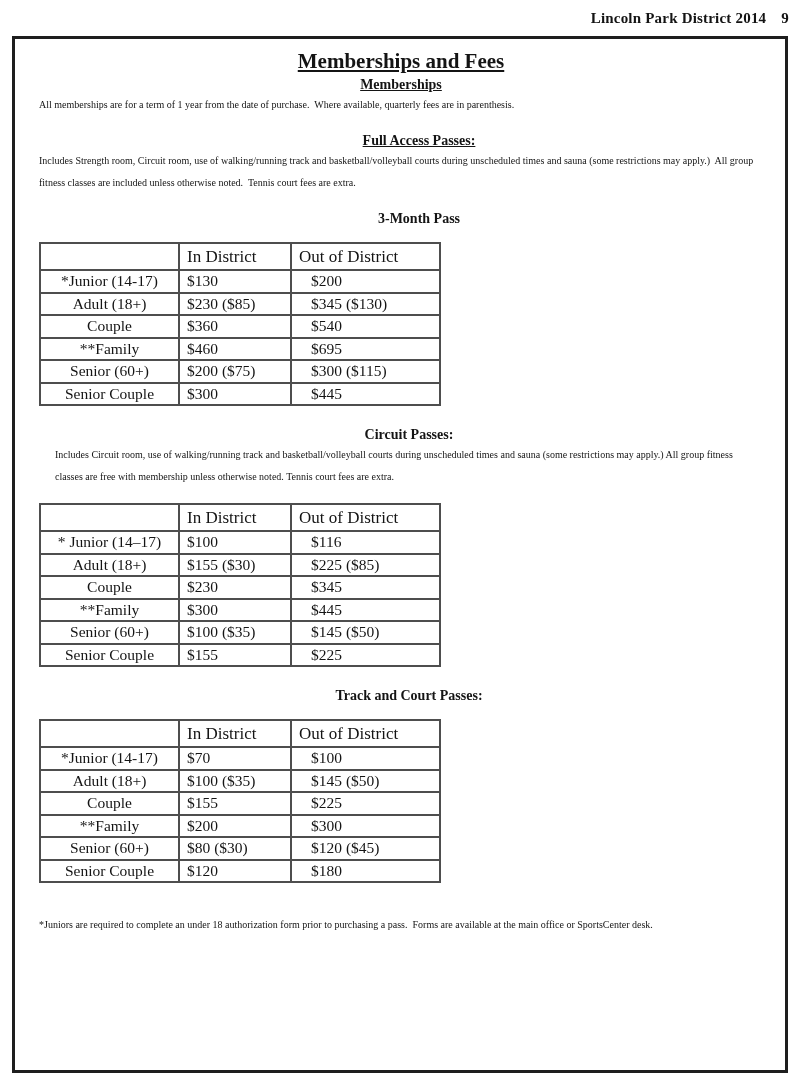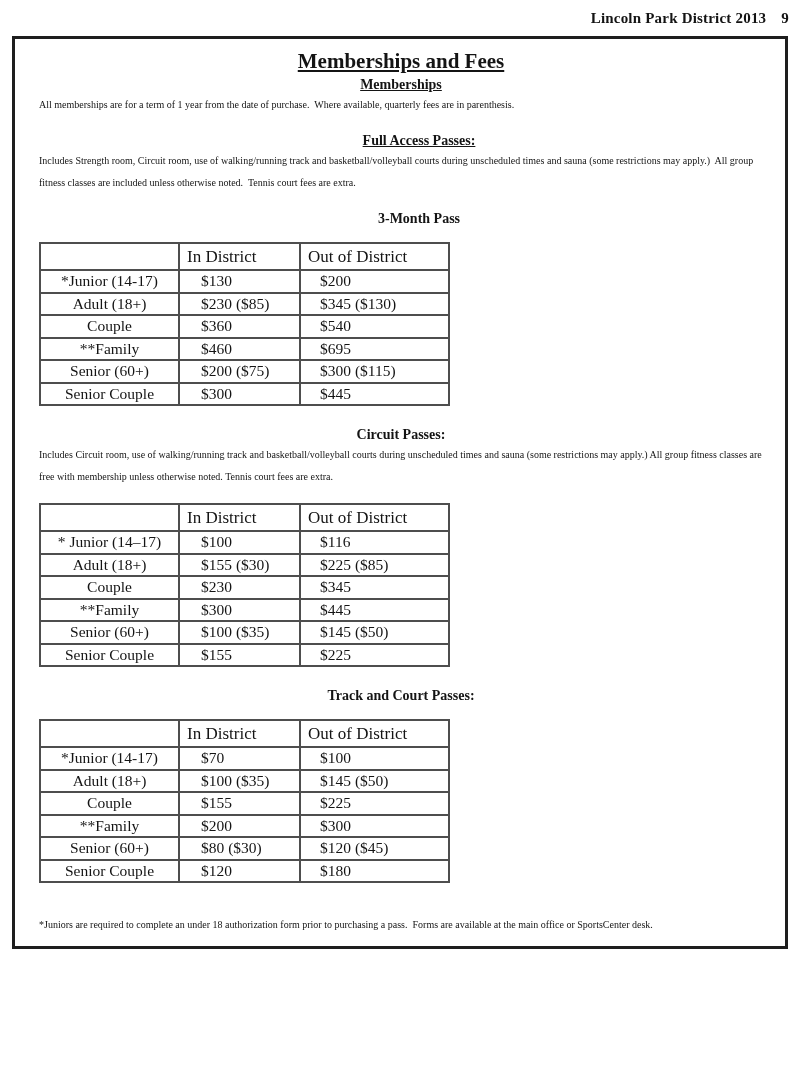--- a/index.html
+++ b/index.html
@@ -6,53 +6,53 @@
   body{
     width:800px;height:1085px;position:relative;background:#ffffff;
     font-family:"Liberation Serif", serif;color:#141414;
   }
   .page-header{
     position:absolute;top:10px;right:11px;
     font-weight:bold;font-size:15px;letter-spacing:.2px;
   }
   .page-header .pgnum{margin-left:15px;}
   .page-box{
-    position:absolute;left:12px;top:36px;width:776px;height:913px;
+    position:absolute;left:12px;top:36px;width:776px;height:1037px;
     border:3px solid #1e1e1e;box-sizing:border-box;
     padding:6px 22px 0 24px;overflow:hidden;
   }
   .doc-title{
     text-align:center;font-size:21px;font-weight:bold;
     text-decoration:underline;margin:4px 0 3px 0;
   }
   .sec-head{font-size:14px;font-weight:bold;margin:0;text-align:center;}
   .underline{text-decoration:underline;}
   .para{font-size:10px;line-height:22px;margin:1px 0 0 0;max-width:742px;white-space:pre-wrap;}
   .gap-lg{margin-top:17px;margin-left:36px;}
-  .indent{margin-left:0;}
+  .indent{margin-left:16px;}
   .circuit-head,.track-head{margin-top:21px;}
   .fees-table{border-collapse:collapse;margin-top:15px;}
   .fees-table th,.fees-table td{
     border:2px solid #4e4e4e;font-weight:normal;white-space:pre;
   }
   .fees-table th{font-size:17px;height:25px;text-align:left;padding:0 5px 0 7px;}
   .fees-table td{font-size:15.5px;height:20.5px;padding:0;}
   .fees-table .c0{width:125px;}
   .fees-table .c1{width:98px;border-radius:6px;}
   .fees-table .c2{width:128px;}
   .fees-table td.c0{text-align:center;}
-  .fees-table td.c1{padding-left:21px;}
+  .fees-table td.c1{padding-left:7px;}
   .fees-table td.c2{padding-left:19px;}
   .footnote{margin-top:31px;}
 </style>
 </head>
 <body>
 
 <div class="page-header">
-  <span>Lincoln Park District 2013</span><span class="pgnum">9</span>
+  <span>Lincoln Park District 2014</span><span class="pgnum">9</span>
 </div>
 
 <div class="page-box">
 
   <div class="doc-title">Memberships and Fees</div>
 
   <div class="sec-head underline">Memberships</div>
   <p class="para">All memberships are for a term of 1 year from the date of purchase.  Where available, quarterly fees are in parenthesis.</p>
 
   <div class="sec-head underline gap-lg">Full Access Passes:</div>

